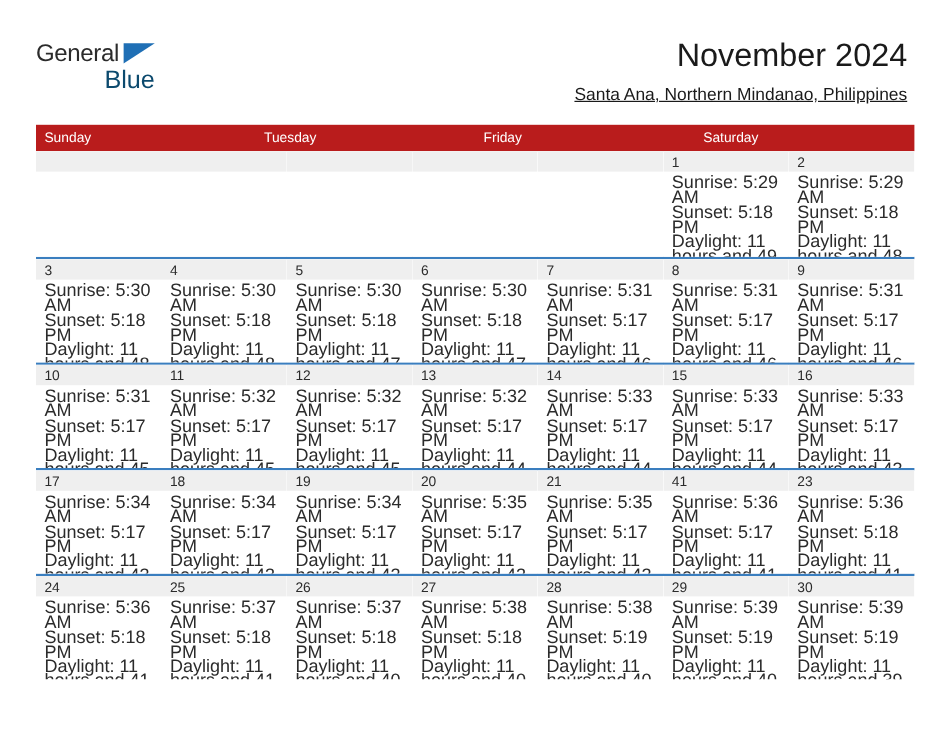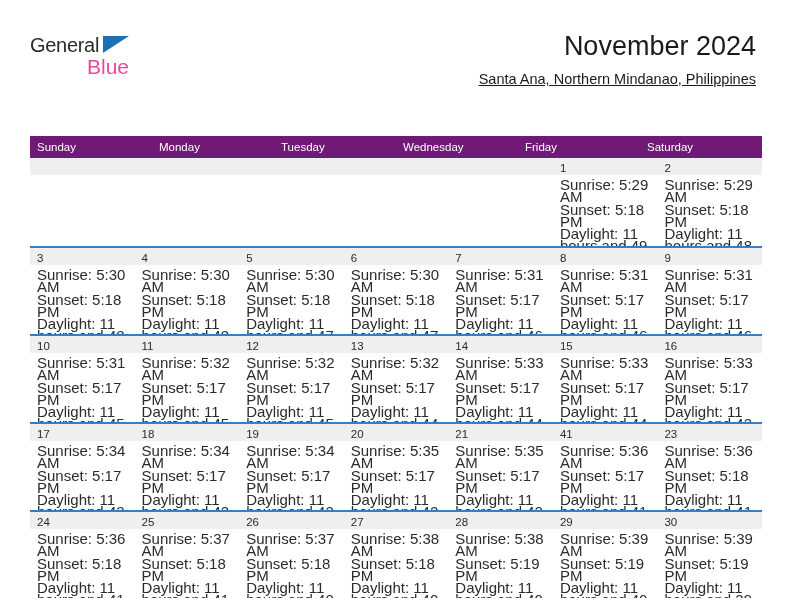--- a/index.html
+++ b/index.html
@@ -54,21 +54,21 @@
     width: 0;
     height: 0;
     border-left: 26px solid #1f6fb5;
     border-bottom: 17px solid transparent;
   }
   .logo-blue {
     position: absolute;
     left: 57px;
     top: 21px;
     font-size: 21px;
-    color: #ec4899;
+    color: #0c4a6e;
     line-height: 23px;
   }
 
   .title-block {
     position: absolute;
     right: 36px;
     top: 30px;
     text-align: right;
   }
   .cal-title {
@@ -88,23 +88,22 @@
 
   
   .calendar {
     position: absolute;
     left: 30px;
     top: 104px;
     width: 732px;
   }
   .weekdays {
     display: flex;
-    background: #701a75;
+    background: #b91c1c;
     height: 22px;
-    margin-top: 32px;
   }
   .weekday {
     flex: 1 1 0;
     font-size: 11.5px;
     color: #ffffff;
     line-height: 22px;
     padding-left: 7px;
     box-sizing: border-box;
     overflow: hidden;
     white-space: nowrap;
@@ -166,23 +165,21 @@
     <div class="title-block">
       <div class="cal-title">November 2024</div>
       <div class="cal-subtitle">Santa Ana, Northern Mindanao, Philippines</div>
     </div>
 
   </div>
 
   <div class="calendar">
     <div class="weekdays">
         <div class="weekday">Sunday</div>
-        <div class="weekday">Monday</div>
         <div class="weekday">Tuesday</div>
-        <div class="weekday">Wednesday</div>
         <div class="weekday">Friday</div>
         <div class="weekday">Saturday</div>
       </div>
     <div class="weeks">
         <div class="week">
           <div class="day empty">
             <div class="day-number-band"><span class="day-number"></span></div>
           </div>
           <div class="day empty">
             <div class="day-number-band"><span class="day-number"></span></div>

